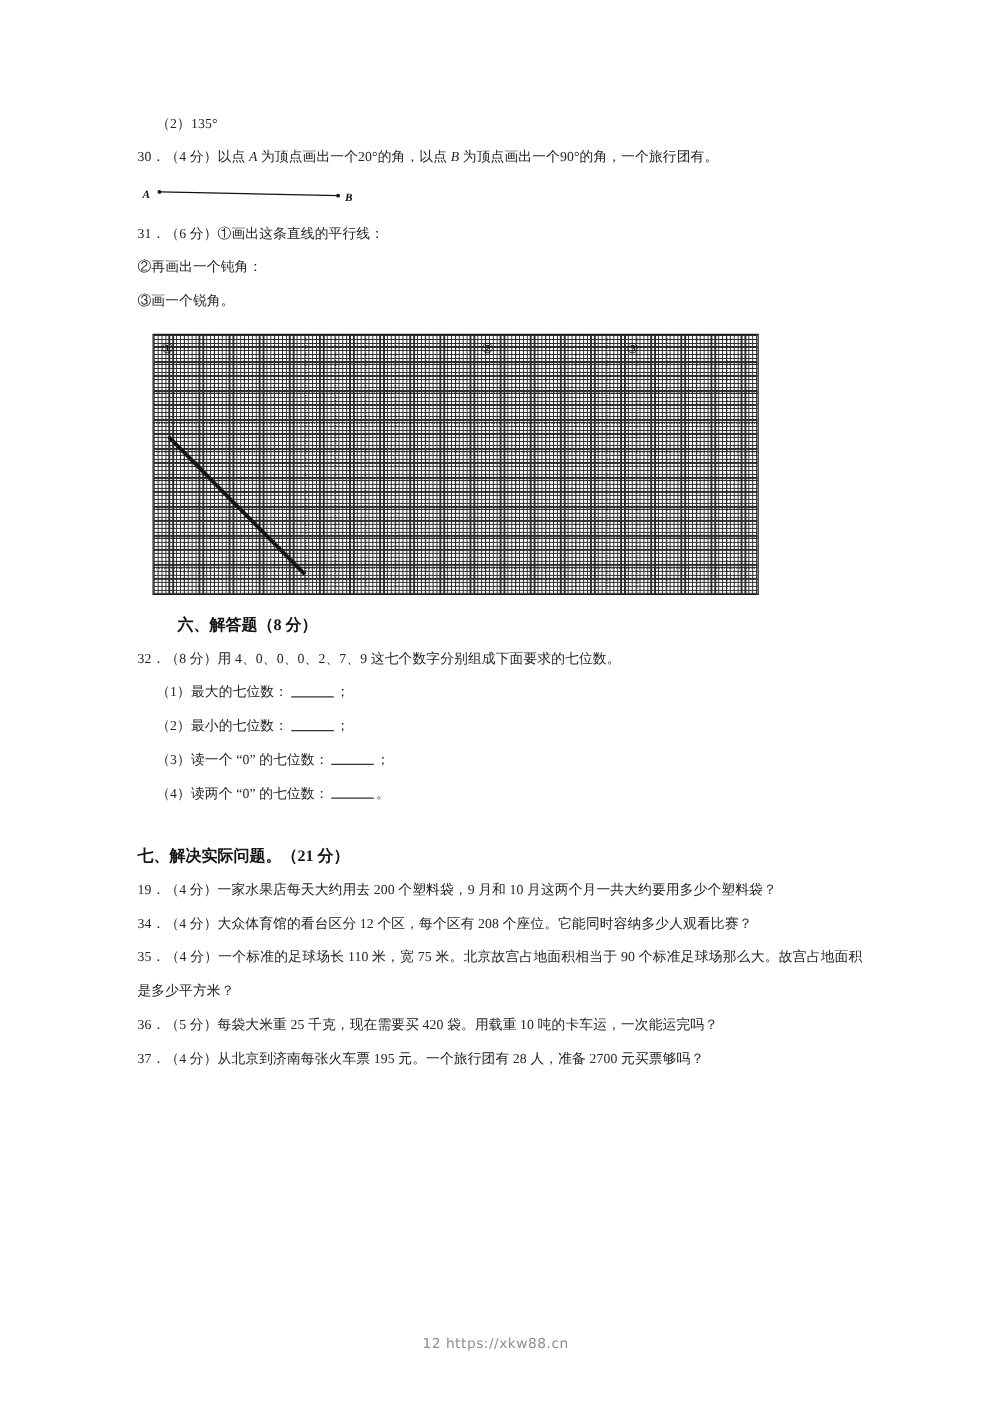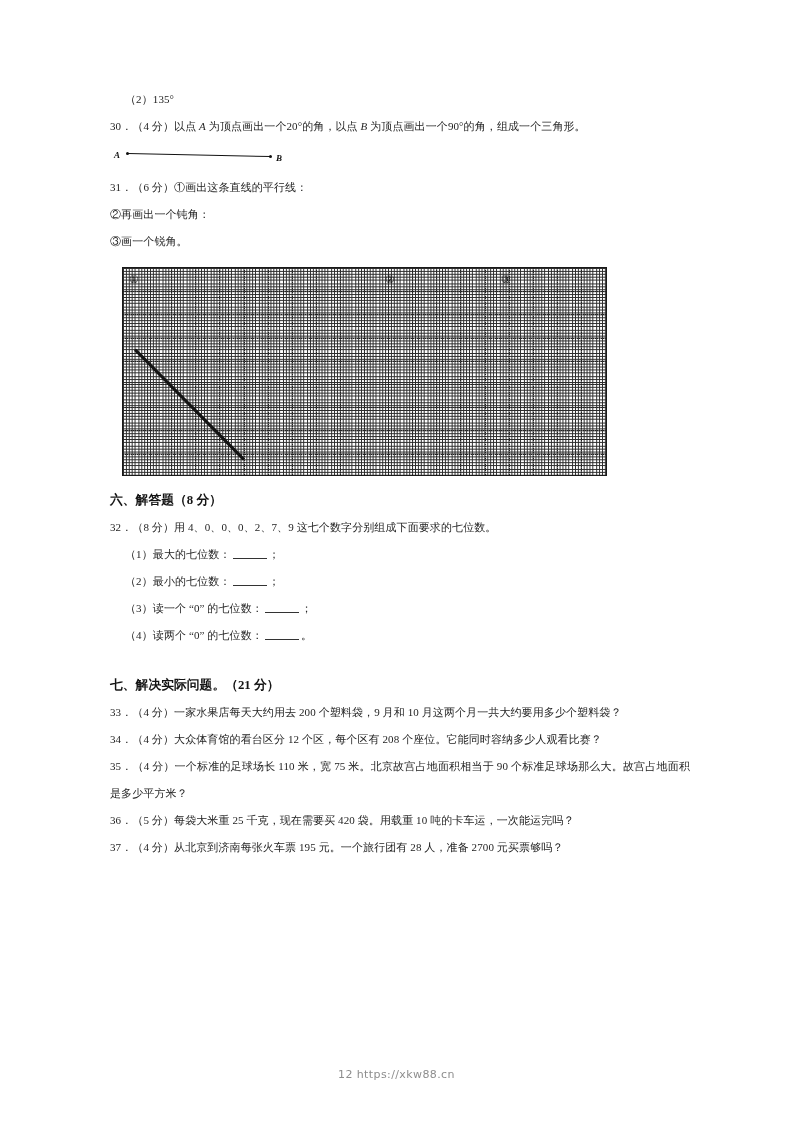--- a/index.html
+++ b/index.html
@@ -170,21 +170,21 @@
 </head>
 <body>
 
 <div class="page">
 
   <div class="content">
 
     <div class="line indent-1">（2）135°</div>
 
     <div class="line wrap">
-      <span>30．（4 分）以点 </span><span class="ital">A</span><span> 为顶点画出一个20°的角，以点 </span><span class="ital">B</span><span> 为顶点画出一个90°的角，组成一个三角形。</span>
+      <span>30．（4 分）以点 </span><span class="ital">A</span><span> 为顶点画出一个20°的角，以点 </span><span class="ital">B</span><span> 为顶点画出一个90°的角，一个旅行团有。</span>
     </div>
 
     <div class="ab-figure">
       <span class="ab-label" style="left:4px; top:8px;">A</span>
       <span class="ab-dot" style="left:16px; top:10px;"></span>
       <span class="ab-seg"></span>
       <span class="ab-dot" style="left:159px; top:13px;"></span>
       <span class="ab-label" style="left:166px; top:11px;">B</span>
     </div>
 
@@ -225,21 +225,21 @@
         <span class="hline" style="top:185.6px;"></span>
 
         <span class="circ-num" style="left:6px;">①</span>
         <span class="circ-num" style="left:262px;">②</span>
         <span class="circ-num" style="left:378px;">③</span>
 
         <span class="diag-line" id="drawn-line" style="left: 12px; top: 80px; width: 154.858px; transform: rotate(45.2616deg);"></span>
       </div>
     </div>
 
-    <div class="section-head" style="margin-top:10px;">六、解答题（8 分）</div>
+    <div class="section-head" style="margin-top:10px;margin-left:32px;">六、解答题（8 分）</div>
 
     <div class="line wrap">32．（8 分）用 4、0、0、0、2、7、9 这七个数字分别组成下面要求的七位数。</div>
 
     <div class="line indent-1">
       <span>（1）最大的七位数：</span><span class="blank"></span><span>；</span>
     </div>
 
     <div class="line indent-1">
       <span>（2）最小的七位数：</span><span class="blank"></span><span>；</span>
     </div>
@@ -247,21 +247,21 @@
     <div class="line indent-1">
       <span>（3）读一个 “0” 的七位数：</span><span class="blank"></span><span>；</span>
     </div>
 
     <div class="line indent-1">
       <span>（4）读两个 “0” 的七位数：</span><span class="blank"></span><span>。</span>
     </div>
 
     <div class="section-head" style="margin-top:22px;">七、解决实际问题。（21 分）</div>
 
-    <div class="line wrap">33．（4 分）一家水果店每天大约用去 200 个塑料袋，9 月和 10 月这两个月一共大约要用多少个塑料袋？</div>
+    <div class="line wrap">19．（4 分）一家水果店每天大约用去 200 个塑料袋，9 月和 10 月这两个月一共大约要用多少个塑料袋？</div>
     <div class="line wrap">34．（4 分）大众体育馆的看台区分 12 个区，每个区有 208 个座位。它能同时容纳多少人观看比赛？</div>
     <div class="line wrap">35．（4 分）一个标准的足球场长 110 米，宽 75 米。北京故宫占地面积相当于 90 个标准足球场那么大。故宫占地面积是多少平方米？</div>
     <div class="line wrap">36．（5 分）每袋大米重 25 千克，现在需要买 420 袋。用载重 10 吨的卡车运，一次能运完吗？</div>
     <div class="line wrap">37．（4 分）从北京到济南每张火车票 195 元。一个旅行团有 28 人，准备 2700 元买票够吗？</div>
 
   </div>
 
   <div class="footer">12 https://xkw88.cn</div>
 
 </div>

